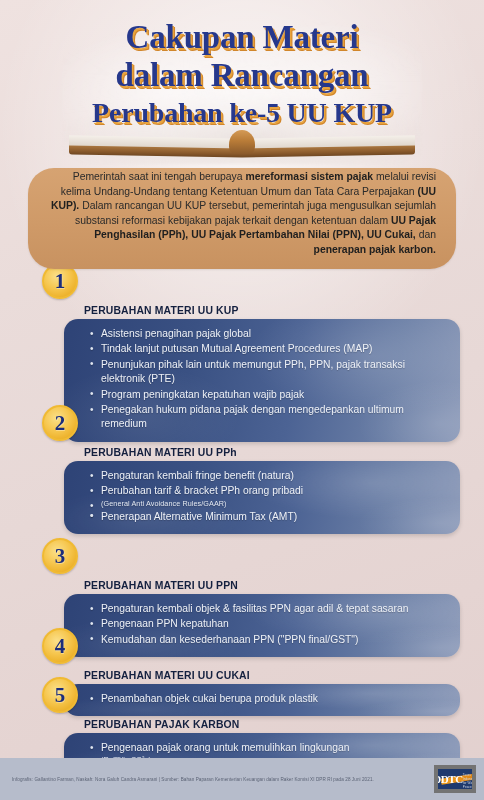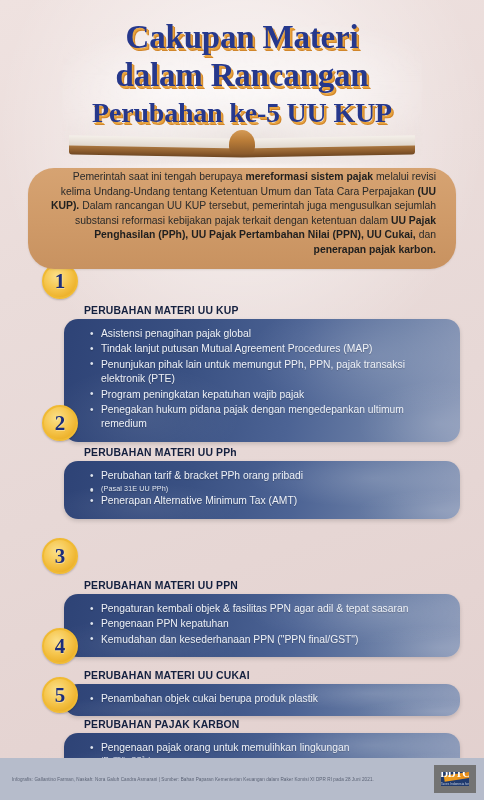--- a/index.html
+++ b/index.html
@@ -239,23 +239,22 @@
     font-size: 4.6px;
     line-height: 7px;
     color: #5b6375;
     letter-spacing: 0.08px;
     max-width: 400px;
   }
   .logo {
     width: 42px;
     height: 28px;
     background: #1f3a6e;
-    border: 7px solid #737373;
+    border: 4px solid #737373;
     display: flex;
-    flex-direction: column;
     align-items: center;
     justify-content: center;
     position: relative;
     overflow: hidden;
   }
   .logo .ltext {
     font-family: "Liberation Serif", "DejaVu Serif", serif;
     font-weight: bold;
     font-size: 11px;
     line-height: 11px;
@@ -327,23 +326,24 @@
       </div>
       <div class="section" style="top: 408px;">
         <div class="num-badge">
           <span>2</span>
         </div>
         <div class="sec-head">
           <div class="sec-title">PERUBAHAN MATERI UU PPh</div>
         </div>
         <div class="panel">
           <ul>
+            <li><span>Pengaturan kembali fringe benefit (natura)</span></li>
             <li><span>Perubahan tarif &amp; bracket PPh orang pribadi</span></li>
+            <li><span class="sub-note">(General Anti Avoidance Rules/GAAR)</span></li>
             <li></li>
-            <li><span class="sub-note">(Pasal 31E UU PPh)</span></li>
             <li><span>Penerapan Alternative Minimum Tax (AMT)</span></li>
           </ul>
         </div>
       </div>
       <div class="section" style="top: 541px;">
         <div class="num-badge">
           <span>3</span>
         </div>
         <div class="sec-head">
           <div class="sec-title">PERUBAHAN MATERI UU PPN</div>

